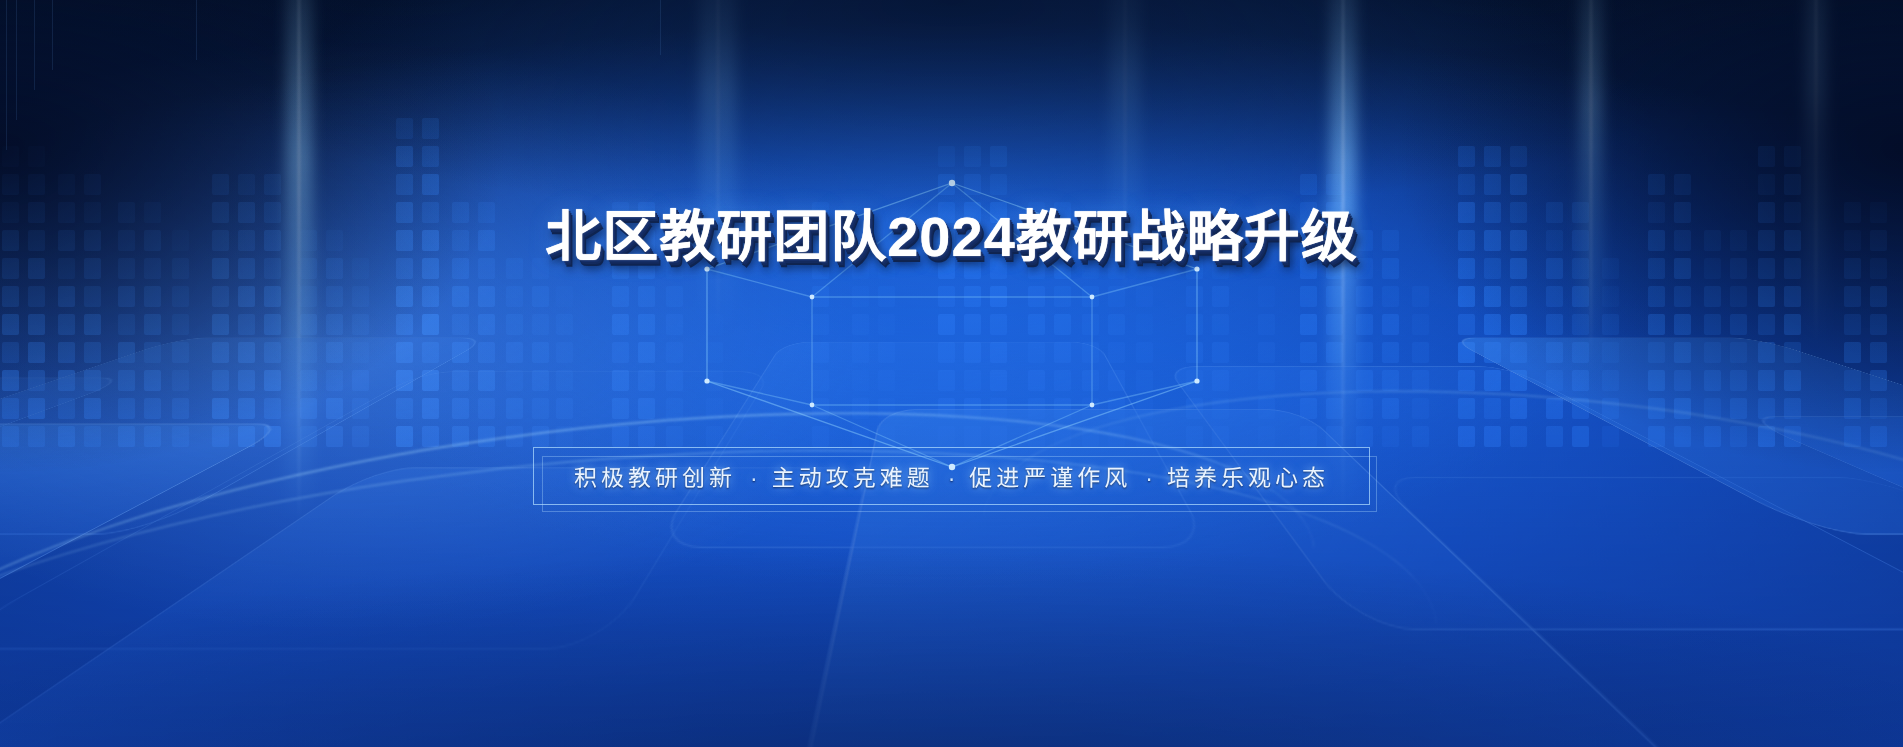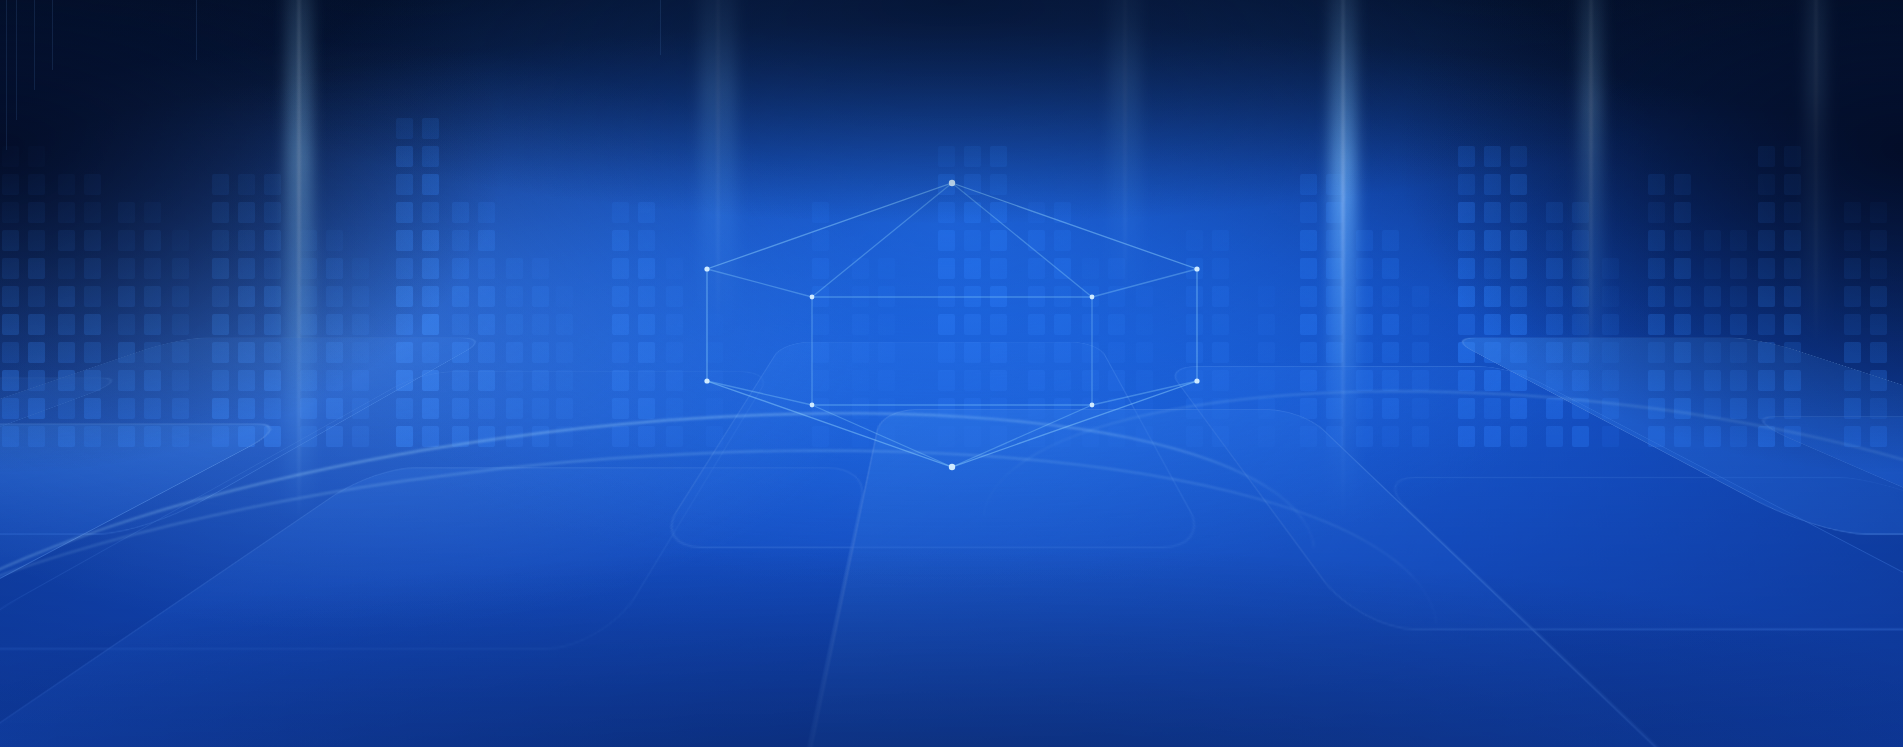--- a/index.html
+++ b/index.html
@@ -1351,22 +1351,30 @@
           <circle cx="400" cy="230" r="2.4"></circle>
       </g>
     </svg>
   </div>
 
   <div class="vignette"></div>
 
   <div class="content">
 
     <div class="title-block">
+      <h2 class="sub-title">北区教研团队2024教研战略升级</h2>
     </div>
 
+    <div class="tagline-wrap">
+      <div class="tagline-frame">
+        <p class="tagline">
+          <span>积极教研创新</span><span class="sep">·</span><span>主动攻克难题</span><span class="sep">·</span><span>促进严谨作风</span><span class="sep">·</span><span>培养乐观心态</span>
+        </p>
+      </div>
+    </div>
 
   </div>
 <div class="streak" style="left: 6px; top: 0px; width: 1px; height: 150px; opacity: 0.35;"></div>
     <div class="streak" style="left: 16px; top: 0px; width: 1px; height: 120px; opacity: 0.35;"></div>
     <div class="streak" style="left: 34px; top: 0px; width: 1px; height: 90px; opacity: 0.35;"></div>
     <div class="streak" style="left: 52px; top: 0px; width: 1px; height: 70px; opacity: 0.35;"></div>
     <div class="streak" style="left: 196px; top: 0px; width: 1px; height: 60px; opacity: 0.35;"></div>
     <div class="streak" style="left: 660px; top: 0px; width: 1px; height: 55px; opacity: 0.35;"></div>
   </div>
 

